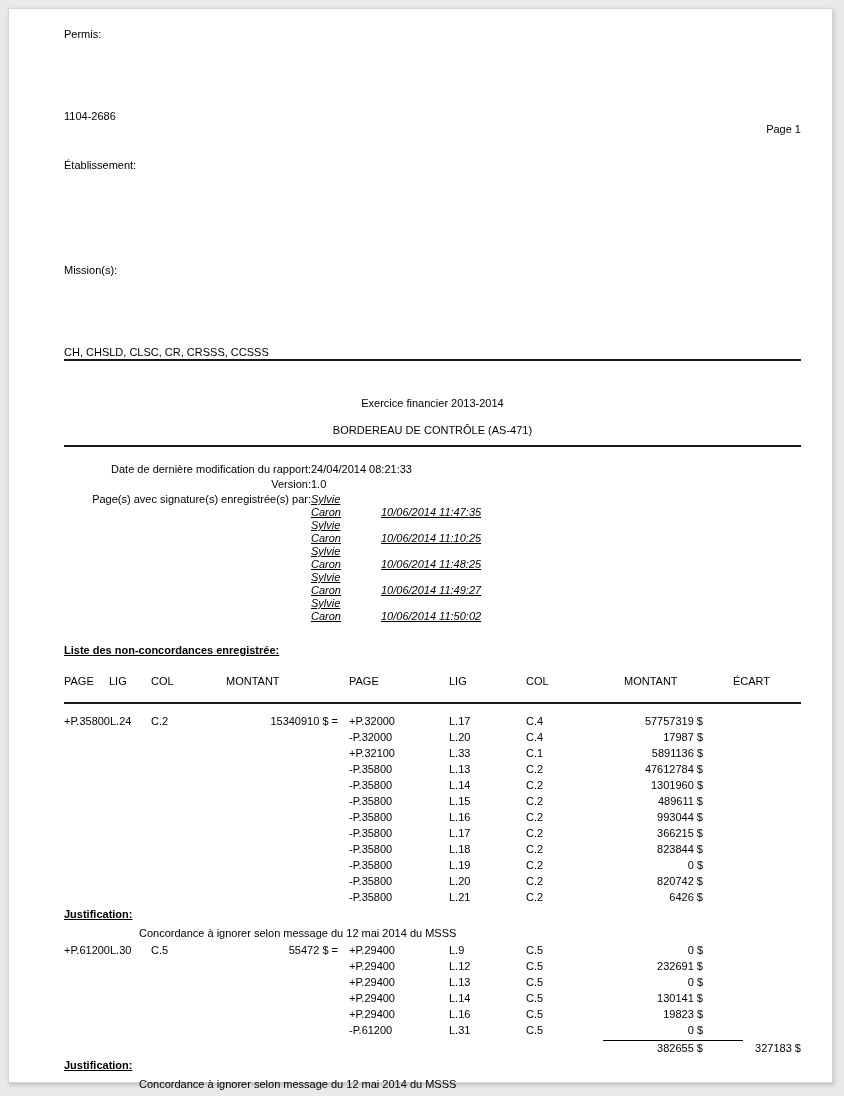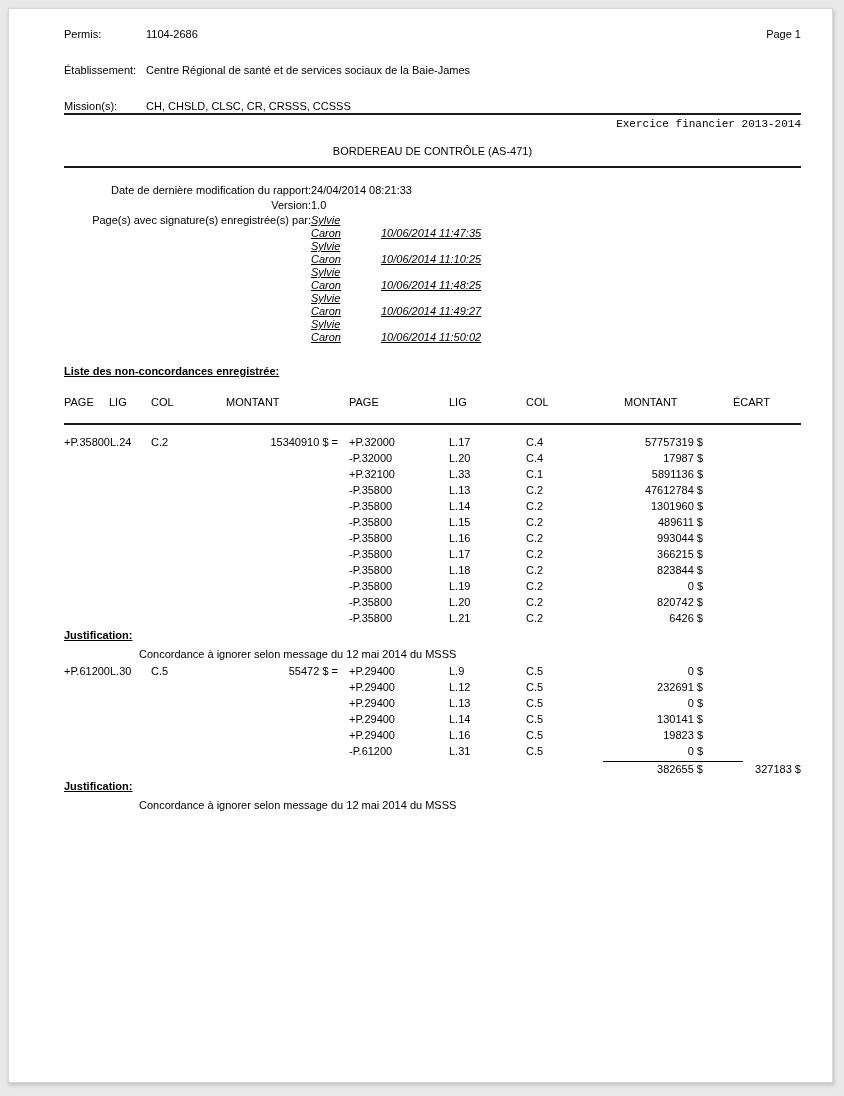--- a/index.html
+++ b/index.html
@@ -14,28 +14,28 @@
     position:absolute;left:8px;top:8px;
     width:825px;height:1075px;
     background:#ffffff;
     border:1px solid #d6d6d6;
     box-shadow:1px 2px 4px rgba(0,0,0,.18);
     box-sizing:border-box;
     padding:19px 31px 0 55px;
     font-size:11px;line-height:13px;
   }
   
-  .hdr-row{display:flex;margin-bottom:23px;}
+  .hdr-row{display:flex;margin-bottom:23px;flex-direction:column;}
   .hdr-label{width:82px;flex:0 0 82px;}
   .hdr-value{flex:1 1 auto;}
   .hdr-page{margin-left:auto;text-align:right;}
   .rule-thick{border:none;border-top:2px solid #1a1a1a;margin:0;}
   .rule-mid{border:none;border-top:2px solid #1a1a1a;margin:0;}
   
-  .exercice{text-align:right;margin-top:3px;font-family:Liberation Mono, monospace;}
+  .exercice{text-align:center;margin-top:36px;}
   .doc-title{text-align:center;margin-top:14px;}
   .title-rule{margin-top:8px;}
   
   .meta{margin-top:16px;}
   .meta-row{display:flex;margin-bottom:2px;}
   .meta-label{width:247px;flex:0 0 247px;text-align:right;}
   .meta-value{}
   .sig-row{display:flex;align-items:flex-end;}
   .sig-name{display:inline-block;width:62px;font-style:italic;text-decoration:underline;}
   .sig-date{margin-left:8px;font-style:italic;text-decoration:underline;}
@@ -69,21 +69,20 @@
 <div class="page">
 
   <div>
     <div class="hdr-row">
       <span class="hdr-label">Permis:</span>
       <span class="hdr-value">1104-2686</span>
       <span class="hdr-page">Page 1</span>
     </div>
     <div class="hdr-row">
       <span class="hdr-label">Établissement:</span>
-      <span class="hdr-value">Centre Régional de santé et de services sociaux de la Baie-James</span>
     </div>
     <div class="hdr-row" style="margin-bottom:0;">
       <span class="hdr-label">Mission(s):</span>
       <span class="hdr-value">CH, CHSLD, CLSC, CR, CRSSS, CCSSS</span>
     </div>
     <hr class="rule-thick">
   </div>
 
   <div class="exercice">Exercice financier 2013-2014</div>
   <div class="doc-title">BORDEREAU DE CONTRÔLE (AS-471)</div>

